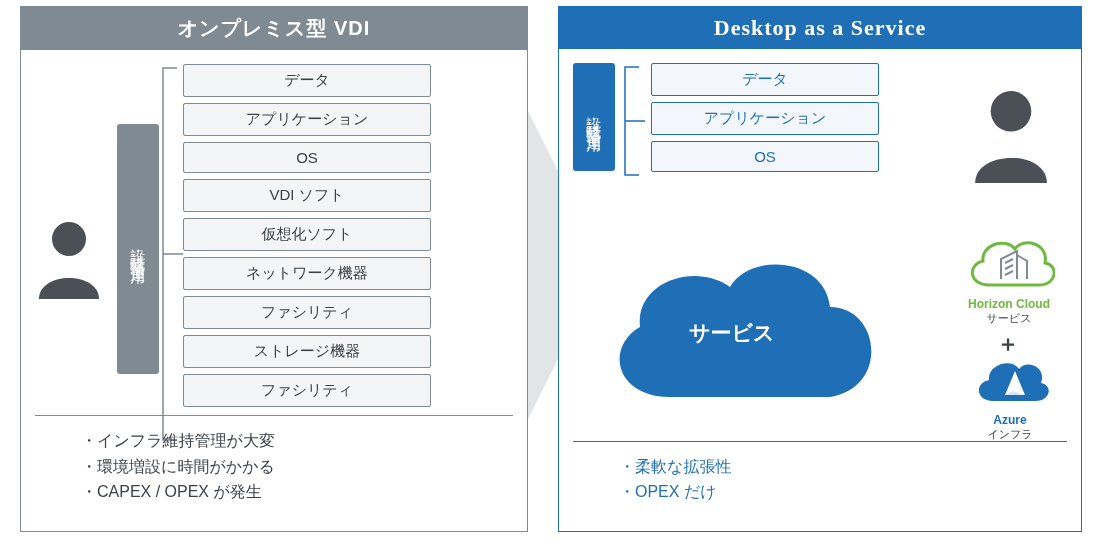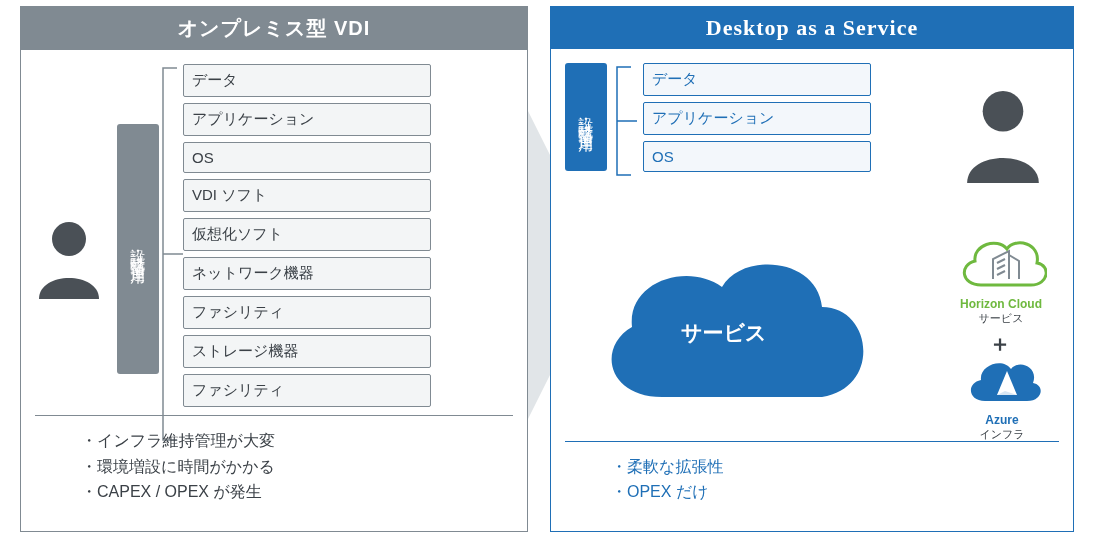--- a/index.html
+++ b/index.html
@@ -1,32 +1,32 @@
 <!DOCTYPE html>
 <html><head>
 <meta charset="utf-8">
 <style>
 *{box-sizing:border-box;margin:0;padding:0}
 body{font-family:"Hiragino Kaku Gothic ProN","Yu Gothic",Meiryo,sans-serif;background:#fff;width:1116px;height:551px;position:relative;overflow:hidden}
-.panels{display:flex;position:absolute;top:6px;left:20px;gap:22px;align-items:flex-start}
+.panels{display:flex;position:absolute;top:6px;left:20px;gap:30px;align-items:flex-start}
 .panel{border:1.5px solid;background:#fff;position:relative}
 .panel-left{width:508px;height:526px;border-color:#808a92}
 .panel-right{width:524px;height:526px;border-color:#1f6fb6}
 .hdr{color:#fff;text-align:center;font-weight:700;padding:8px 0;font-size:20px;letter-spacing:1px}
 .hdr-left{background:#808a92}
 .hdr-right{background:#1f6fb6;font-family:Georgia,"Times New Roman",serif;font-style:normal;font-size:22px}
 .body-left{display:flex;padding:14px 0 0 0;height:402px;position:relative}
 .person{width:96px;display:flex;align-items:center;justify-content:center}
 .tag{background:#808a92;color:#fff;display:flex;flex-direction:column;align-items:center;justify-content:center;width:42px;border-radius:3px;font-size:15px;line-height:1.55;writing-mode:horizontal-tb;text-align:center}
 .tag-left{height:250px;margin-top:60px}
 .tag-right{background:#1f6fb6;height:108px}
 .bracket{width:24px;position:relative}
 .bracket svg{position:absolute;top:0;left:0}
 .layers{display:flex;flex-direction:column;gap:6px;flex:1;padding-right:18px}
-.layer{border:1.5px solid #808a92;background:#f3f5f6;color:#3b4147;padding:6px 8px;font-size:15px;border-radius:2px}
+.layer{border:1.5px solid #808a92;background:#f3f5f6;color:#3b4147;text-align:center;padding:6px 16px;font-size:15px;border-radius:2px}
 .layers-left .layer{width:248px}
 .body-right{padding:14px 14px 0 14px;position:relative;height:402px}
 .top-right{display:flex;align-items:flex-start;gap:6px}
 .layers-right{display:flex;flex-direction:column;gap:6px}
 .layers-right .layer{border-color:#1f6fb6;color:#1f6fb6;width:228px;background:#f3f7fb}
 .user-right{position:absolute;top:36px;right:26px}
 .cloud-area{position:absolute;top:178px;left:36px}
 .cloud-text{position:absolute;top:270px;left:130px;color:#fff;font-size:21px;font-weight:700}
 .hc{position:absolute;top:182px;right:26px;text-align:center;font-size:11px;color:#3b4147}
 .plus{position:absolute;top:280px;right:62px;font-size:22px;font-weight:700;color:#3b4147}

